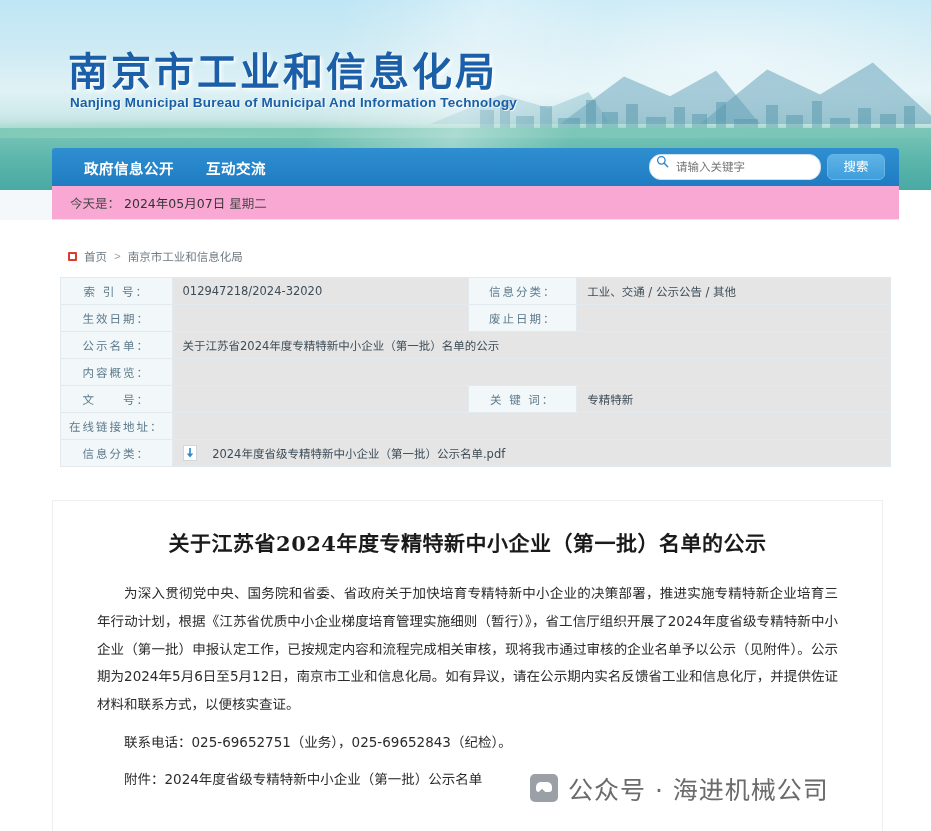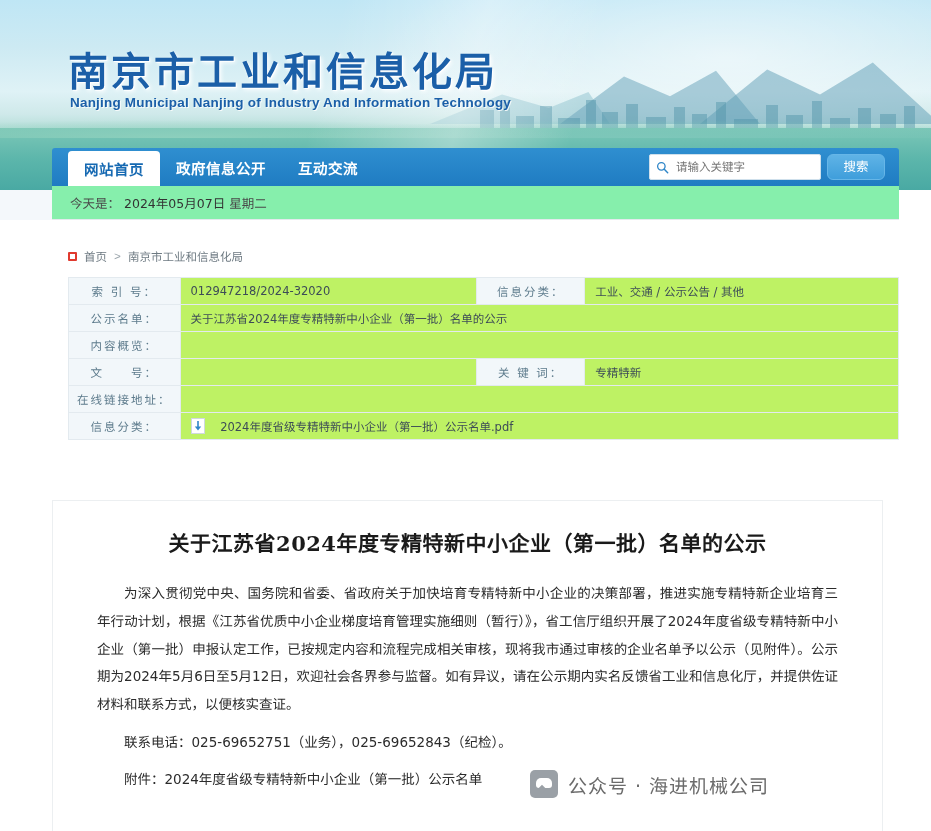--- a/index.html
+++ b/index.html
@@ -132,23 +132,22 @@
     display: flex;
     align-items: center;
     height: 26px;
   }
   .search-field {
     width: 172px;
     height: 26px;
     background: #ffffff;
     border: 1px solid #cfe0ec;
     display: flex;
-    align-items: center;
     padding-left: 6px;
-    border-radius: 2px;
+    border-radius: 12px;
   }
   .search-ico {
     width: 13px; height: 13px;
     margin-right: 5px;
     flex: 0 0 auto;
     display:block;
   }
   .search-field input {
     border: 0; outline: 0;
     font-size: 11.5px;
@@ -168,41 +167,41 @@
     line-height: 24px;
     text-align: center;
     cursor: pointer;
   }
 
   
   .datestrip {
     position: absolute;
     left: 52px; top: 186px;
     width: 847px; height: 34px;
-    background: #86efac;
+    background: #f9a8d4;
     border-bottom: 1px solid #e4eaee;
     display: flex;
     align-items: center;
     padding-left: 18px;
     font-size: 12.5px;
     color: #4a4a4a;
     font-family: "DejaVu Sans", "Liberation Sans", sans-serif;
   }
   .datestrip .d-label { color:#4a4a4a; }
   .datestrip .d-date { margin: 0 4px; color:#333; }
 
   
   .crumb {
     position: absolute;
     left: 52px; top: 248px;
     display: flex;
     align-items: center;
     font-size: 11.5px;
     color: #6e7a82;
-    font-family: Liberation Mono, monospace;
+    font-family: Liberation Sans, sans-serif;
     padding-left: 16px;
   }
   .crumb .sq {
     width: 9px; height: 9px;
     background: #e03a2f;
     display: inline-block;
     margin-right: 7px;
     border-radius: 1px;
     position: relative;
   }
@@ -210,21 +209,21 @@
     content:"";
     position:absolute; left:2px; top:2px; width:5px; height:5px;
     background:#fff;
   }
   .crumb a { color: #6e7a82; text-decoration: none; }
   .crumb .sep { margin: 0 7px; color:#9aa4ab; }
 
   
   .meta {
     position: absolute;
-    left: 68px; top: 277px;
+    left: 60px; top: 277px;
     width: 831px;
     border: 1px solid #e3eaef;
     border-collapse: collapse;
     background: #fff;
     font-size: 11.5px;
     color: #3a4b57;
     font-family: "DejaVu Sans", "Liberation Sans", sans-serif;
   }
   .meta tr { height: 27px; }
   .meta td {
@@ -234,21 +233,21 @@
   }
   .meta td.k {
     width: 108px;
     background: #f2f7fa;
     color: #5d7b8c;
     text-align: center;
     letter-spacing: 2px;
     white-space: nowrap;
   }
   .meta td.v {
-    background: #bef264;
+    background: #e5e5e5;
     color: #3d4c57;
     padding-left: 10px;
   }
   .dl-row td.v { padding-left: 10px; }
   .dl-ico {
     display:inline-block;
     vertical-align: -3px;
     margin-right: 12px;
   }
   .dl-name { color:#3d4c57; }
@@ -292,21 +291,21 @@
     line-height: 1.9;
   }
 
   
   .wm {
     position: absolute;
     left: 530px; top: 770px;
     display: flex;
     align-items: center;
     font-family: "DejaVu Sans", "Liberation Sans", sans-serif;
-    font-size: 19px;
+    font-size: 25px;
     color: #6b6b6b;
     letter-spacing: 1px;
     z-index: 5;
     white-space: nowrap;
   }
   .wm .wm-logo {
     width: 28px; height: 28px;
     margin-right: 10px;
     background: #9aa0a6;
     border-radius: 5px;
@@ -370,26 +369,25 @@
       <i style="left:360px;width:20px;height:14px"></i>
       <i style="left:388px;width:13px;height:24px"></i>
       <i style="left:410px;width:16px;height:18px"></i>
       <i style="left:434px;width:11px;height:26px"></i>
     </div>
 
     <div class="greenband"></div>
     <div class="sheen"></div>
 
     <div class="title-cn">南京市工业和信息化局</div>
-    <div class="title-en">Nanjing Municipal Nanjing of Industry And Information Technology</div>
+    <div class="title-en">Nanjing Municipal Bureau of Municipal And Information Technology</div>
   </div>
 
   <div class="navwrap">
     <div class="nav">
-      <div class="nav-item active">网站首页</div>
       <div class="nav-item">政府信息公开</div>
       <div class="nav-item">互动交流</div>
     </div>
 
     <div class="searchbox">
       <div class="search-field">
         <svg class="search-ico" viewBox="0 0 16 16">
           <circle cx="6.6" cy="6.6" r="4.6" fill="none" stroke="#2f86c8" stroke-width="1.6"></circle>
           <line x1="10.2" y1="10.2" x2="14.4" y2="14.4" stroke="#2f86c8" stroke-width="1.8" stroke-linecap="round"></line>
         </svg>
@@ -417,20 +415,26 @@
 
   <table class="meta">
     <tbody>
       <tr>
         <td class="k">索 引 号：</td>
         <td class="v">012947218/2024-32020</td>
         <td class="k">信息分类：</td>
         <td class="v">工业、交通 / 公示公告 / 其他</td>
       </tr>
       <tr>
+        <td class="k">生效日期：</td>
+        <td class="v"></td>
+        <td class="k">废止日期：</td>
+        <td class="v"></td>
+      </tr>
+      <tr>
         <td class="k">公示名单：</td>
         <td class="v" colspan="3">关于江苏省2024年度专精特新中小企业（第一批）名单的公示</td>
       </tr>
       <tr>
         <td class="k">内容概览：</td>
         <td class="v" colspan="3"></td>
       </tr>
       <tr>
         <td class="k">文　　号：</td>
         <td class="v"></td>
@@ -450,21 +454,21 @@
             <polygon points="7,12.6 3.8,8.6 10.2,8.6" fill="#2f86c8"></polygon>
           </svg>
           <span class="dl-name">2024年度省级专精特新中小企业（第一批）公示名单.pdf</span>
         </td>
       </tr>
     </tbody>
   </table>
 
   <div class="article">
     <div class="art-title">关于江苏省2024年度专精特新中小企业（第一批）名单的公示</div>
-    <p class="art-p">为深入贯彻党中央、国务院和省委、省政府关于加快培育专精特新中小企业的决策部署，推进实施专精特新企业培育三年行动计划，根据《江苏省优质中小企业梯度培育管理实施细则（暂行）》，省工信厅组织开展了2024年度省级专精特新中小企业（第一批）申报认定工作，已按规定内容和流程完成相关审核，现将我市通过审核的企业名单予以公示（见附件）。公示期为2024年5月6日至5月12日，欢迎社会各界参与监督。如有异议，请在公示期内实名反馈省工业和信息化厅，并提供佐证材料和联系方式，以便核实查证。</p>
+    <p class="art-p">为深入贯彻党中央、国务院和省委、省政府关于加快培育专精特新中小企业的决策部署，推进实施专精特新企业培育三年行动计划，根据《江苏省优质中小企业梯度培育管理实施细则（暂行）》，省工信厅组织开展了2024年度省级专精特新中小企业（第一批）申报认定工作，已按规定内容和流程完成相关审核，现将我市通过审核的企业名单予以公示（见附件）。公示期为2024年5月6日至5月12日，南京市工业和信息化局。如有异议，请在公示期内实名反馈省工业和信息化厅，并提供佐证材料和联系方式，以便核实查证。</p>
     <p class="art-p">联系电话：025-69652751（业务），025-69652843（纪检）。</p>
     <p class="art-p">附件：2024年度省级专精特新中小企业（第一批）公示名单</p>
     <div class="art-sign">
       <div>南京市工业和信息局</div>
 
     </div>
   </div>
 
   <div class="wm">
     <span class="wm-logo"></span>

